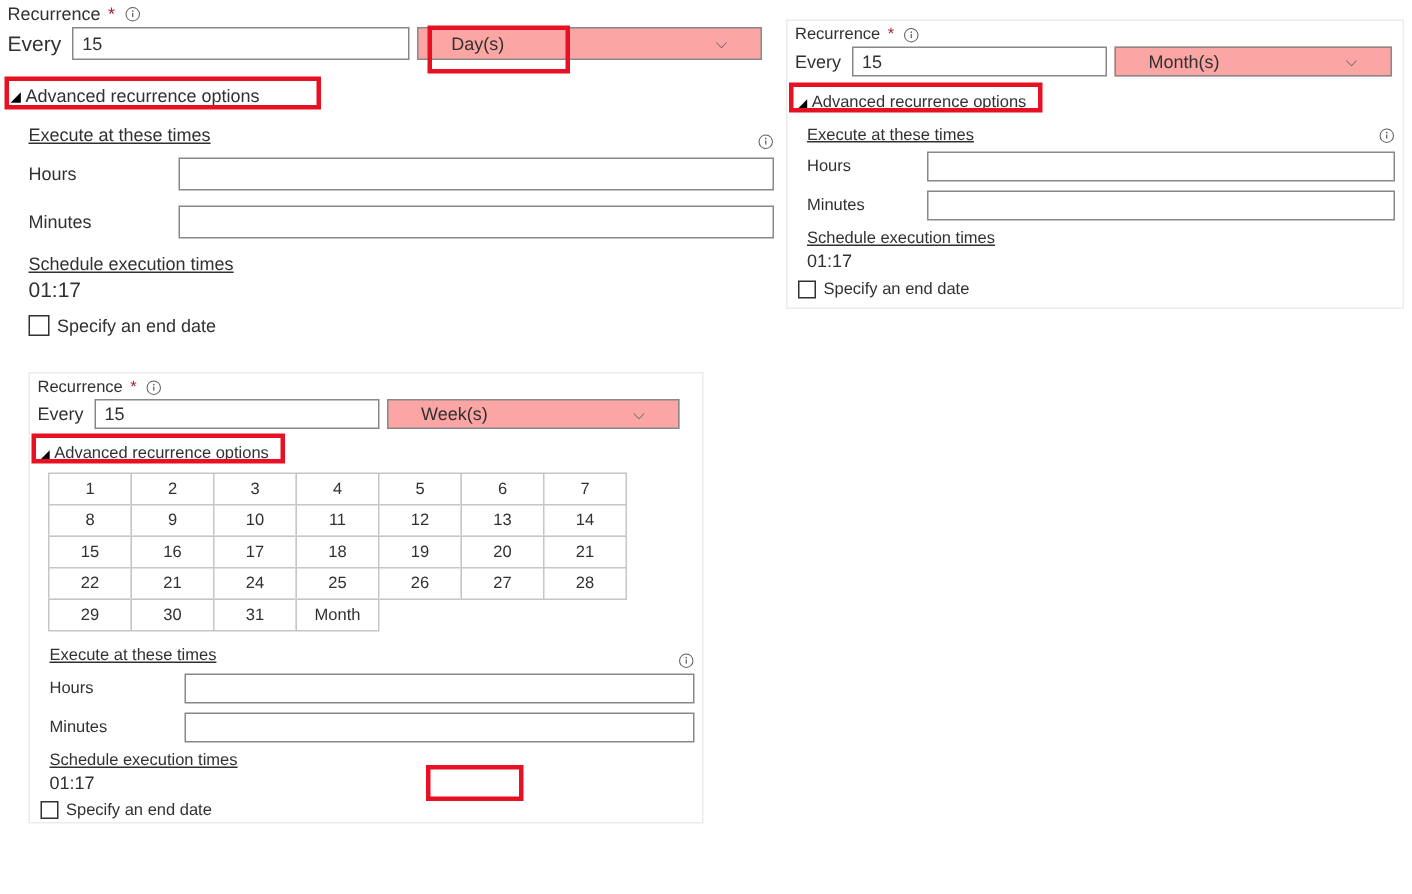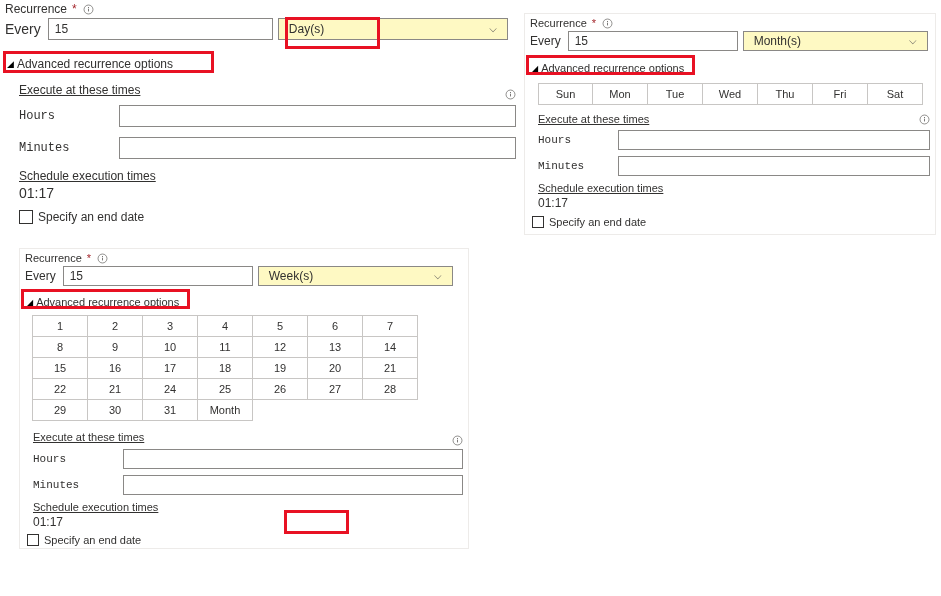--- a/index.html
+++ b/index.html
@@ -79,23 +79,23 @@
       height: 22px;
       padding: 2px 6px;
       font-size: 12px;
       background: #fff;
       color: #323130;
       flex: 1;
     }
     .select-box {
       border: 1px solid #8a8886;
       height: 22px;
-      padding: 2px 10px;
-      font-size: 12px;
-      background: #fef9c3;
+      padding: 2px 22px;
+      font-size: 12px;
+      background: #fca5a5;
       color: #323130;
       display: flex;
       align-items: center;
       justify-content: space-between;
       cursor: pointer;
     }
     .chevron {
       font-size: 10px;
       color: #605e5c;
     }
@@ -138,21 +138,20 @@
     }
     .field-row {
       display: flex;
       align-items: center;
       margin-bottom: 10px;
     }
     .field-label {
       width: 100px;
       font-size: 12px;
       color: #323130;
-      font-family: Liberation Mono, monospace;
     }
     .field-input {
       flex: 1;
       border: 1px solid #8a8886;
       height: 22px;
       padding: 2px 6px;
       font-size: 12px;
       background: #fff;
     }
     .schedule-time {
@@ -356,29 +355,20 @@
 
   <div class="adv-toggle" style="margin-top:9px">
     <div class="adv-toggle-inner" style="position:relative">
       <span class="caret" style="font-size:8px">◢</span>
       <span class="adv-label" style="font-size:11px">Advanced recurrence options</span>
       <div style="position:absolute;left:-4px;top:-5px;width:169px;height:20px;border:3px solid #e81123;pointer-events:none"></div>
     </div>
   </div>
 
   <div class="section">
-    <div class="days-row" id="days-row">
-        <div class="day-btn">Sun</div>
-        <div class="day-btn">Mon</div>
-        <div class="day-btn">Tue</div>
-        <div class="day-btn">Wed</div>
-        <div class="day-btn">Thu</div>
-        <div class="day-btn">Fri</div>
-        <div class="day-btn">Sat</div>
-      </div>
 
     <div class="section-title small" style="margin-top:8px;display:flex;justify-content:space-between;align-items:center;text-decoration:none">
       <span style="text-decoration:underline">Execute at these times</span>
       <span class="info-icon">
         <svg viewBox="0 0 16 16">
             <circle cx="8" cy="8" r="6.5" fill="none" stroke="#605e5c" stroke-width="1"></circle>
             <circle cx="8" cy="5" r="0.8" fill="#605e5c"></circle>
             <rect x="7.4" y="6.8" width="1.2" height="4" fill="#605e5c"></rect>
           </svg>
       </span>

